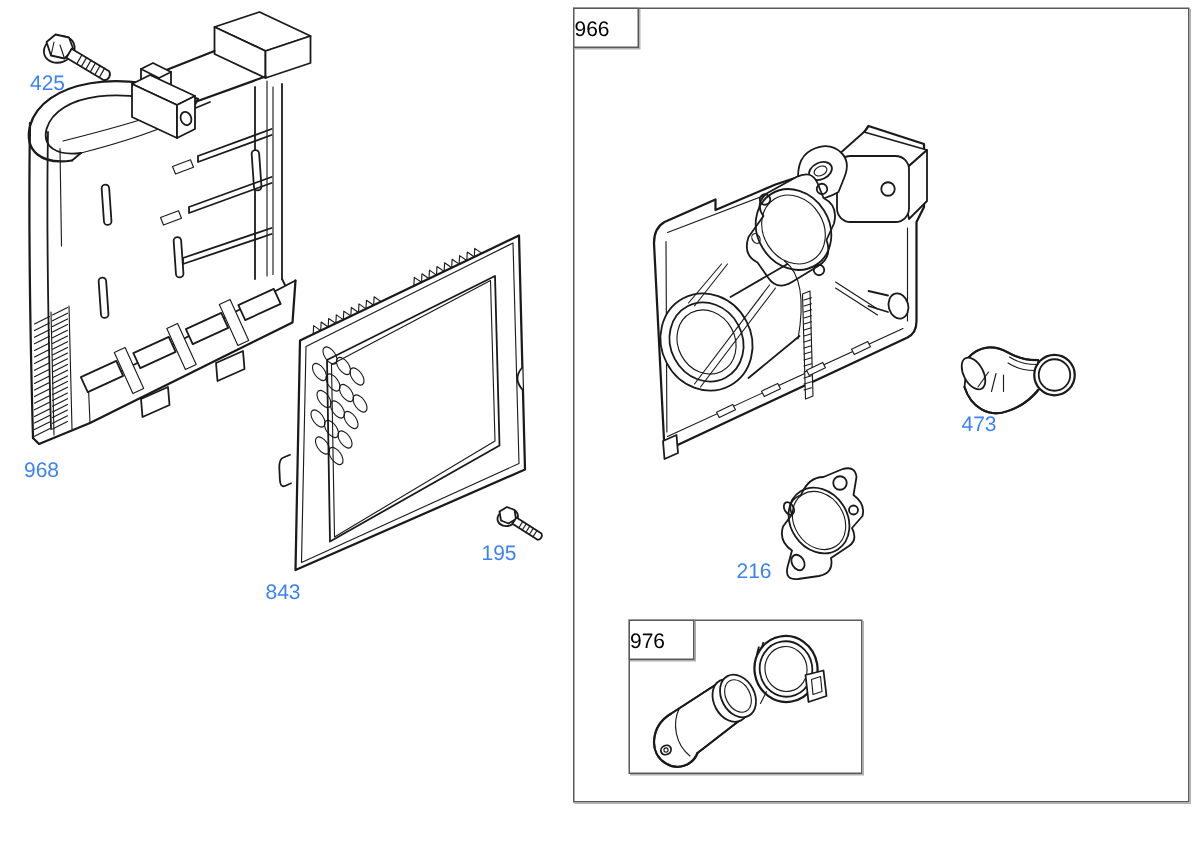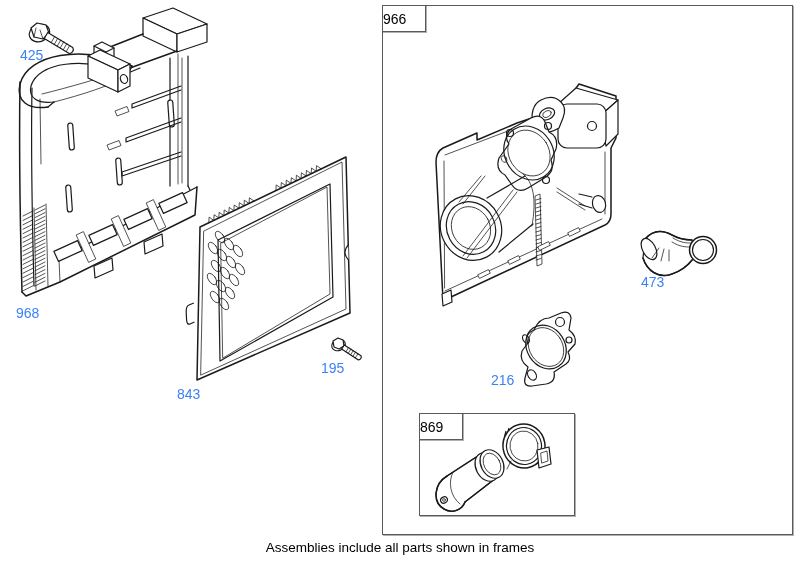--- a/index.html
+++ b/index.html
@@ -206,21 +206,21 @@
       <circle class="ln" cx="54" cy="31" r="3"></circle>
       <ellipse class="ln" cx="11" cy="30" rx="3" ry="4.5" transform="rotate(-30 11 30)"></ellipse>
       <ellipse class="ln" cx="17" cy="66" rx="4" ry="5.5" transform="rotate(-30 17 66)"></ellipse>
     </svg>
 
     <div class="lbl" style="left:258px;top:268px">473</div>
     <div class="lbl" style="left:108px;top:366px">216</div>
 
     <div class="part-frame" style="left:36px;top:407px;width:154px;height:101px">
       <div class="tag">
-        <span>869</span>
+        <span>976</span>
       </div>
       <svg style="left:0;top:0;width:154px;height:101px" viewBox="0 0 154 101">
 
         <path class="fw" d="M86,17 Q83,25 87,33 M89,14 Q85,24 89,35"></path>
         <ellipse class="fw thick" cx="104" cy="32" rx="21" ry="22" transform="rotate(-10 104 32)"></ellipse>
         <ellipse class="ln" cx="104" cy="32" rx="17.5" ry="18.5" transform="rotate(-10 104 32)"></ellipse>
         <ellipse class="ln thin" cx="104" cy="32" rx="14" ry="15" transform="rotate(-10 104 32)"></ellipse>
         <path class="fw" d="M117,36 L129,33 L131,50 L119,54 Z"></path>
         <path class="ln thin" d="M121,39 L127,37 L128,47 L122,49 Z"></path>
         <path class="ln thin" d="M91,47 L87,55"></path>
@@ -231,14 +231,13 @@
         <ellipse class="fw" cx="67" cy="53" rx="11" ry="15" transform="rotate(-28 67 53)"></ellipse>
         <ellipse class="fw" cx="72" cy="50" rx="11" ry="15" transform="rotate(-28 72 50)"></ellipse>
         <ellipse class="ln thin" cx="72" cy="50" rx="8" ry="11.5" transform="rotate(-28 72 50)"></ellipse>
         <path class="ln thin" d="M33,58 C28,68 30,82 40,90"></path>
         <ellipse class="ln" cx="24" cy="86" rx="3.5" ry="3" transform="rotate(-28 24 86)"></ellipse>
         <circle class="ln thin" cx="24" cy="86" r="1.4"></circle>
       </svg>
     </div>
   </div>
 
-  <div class="caption">Assemblies include all parts shown in frames</div>
 </div>
 
 </body></html>

